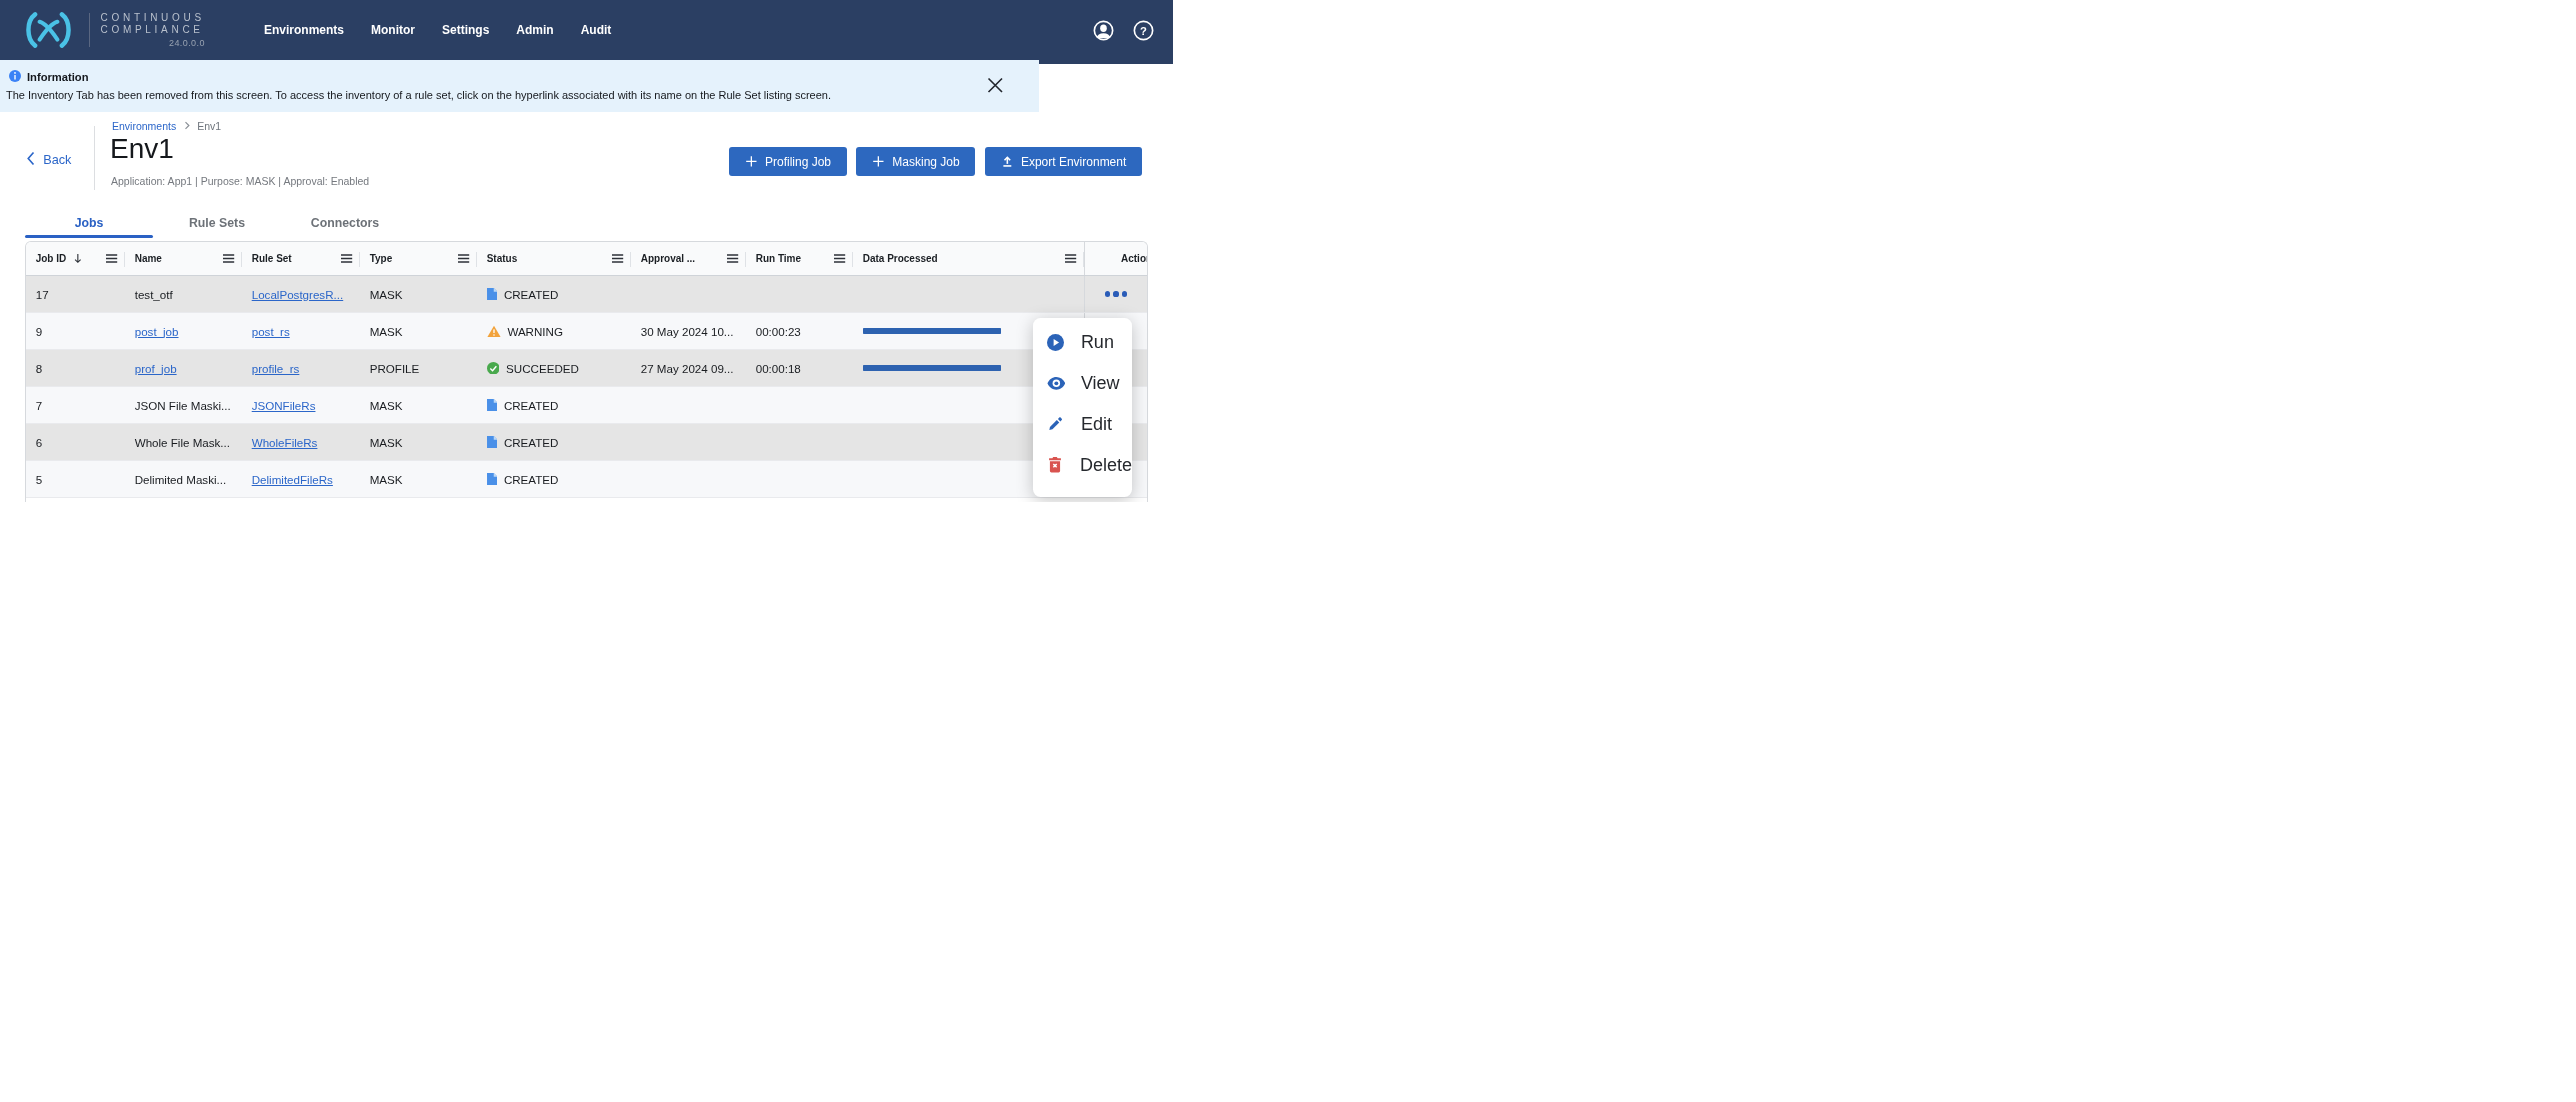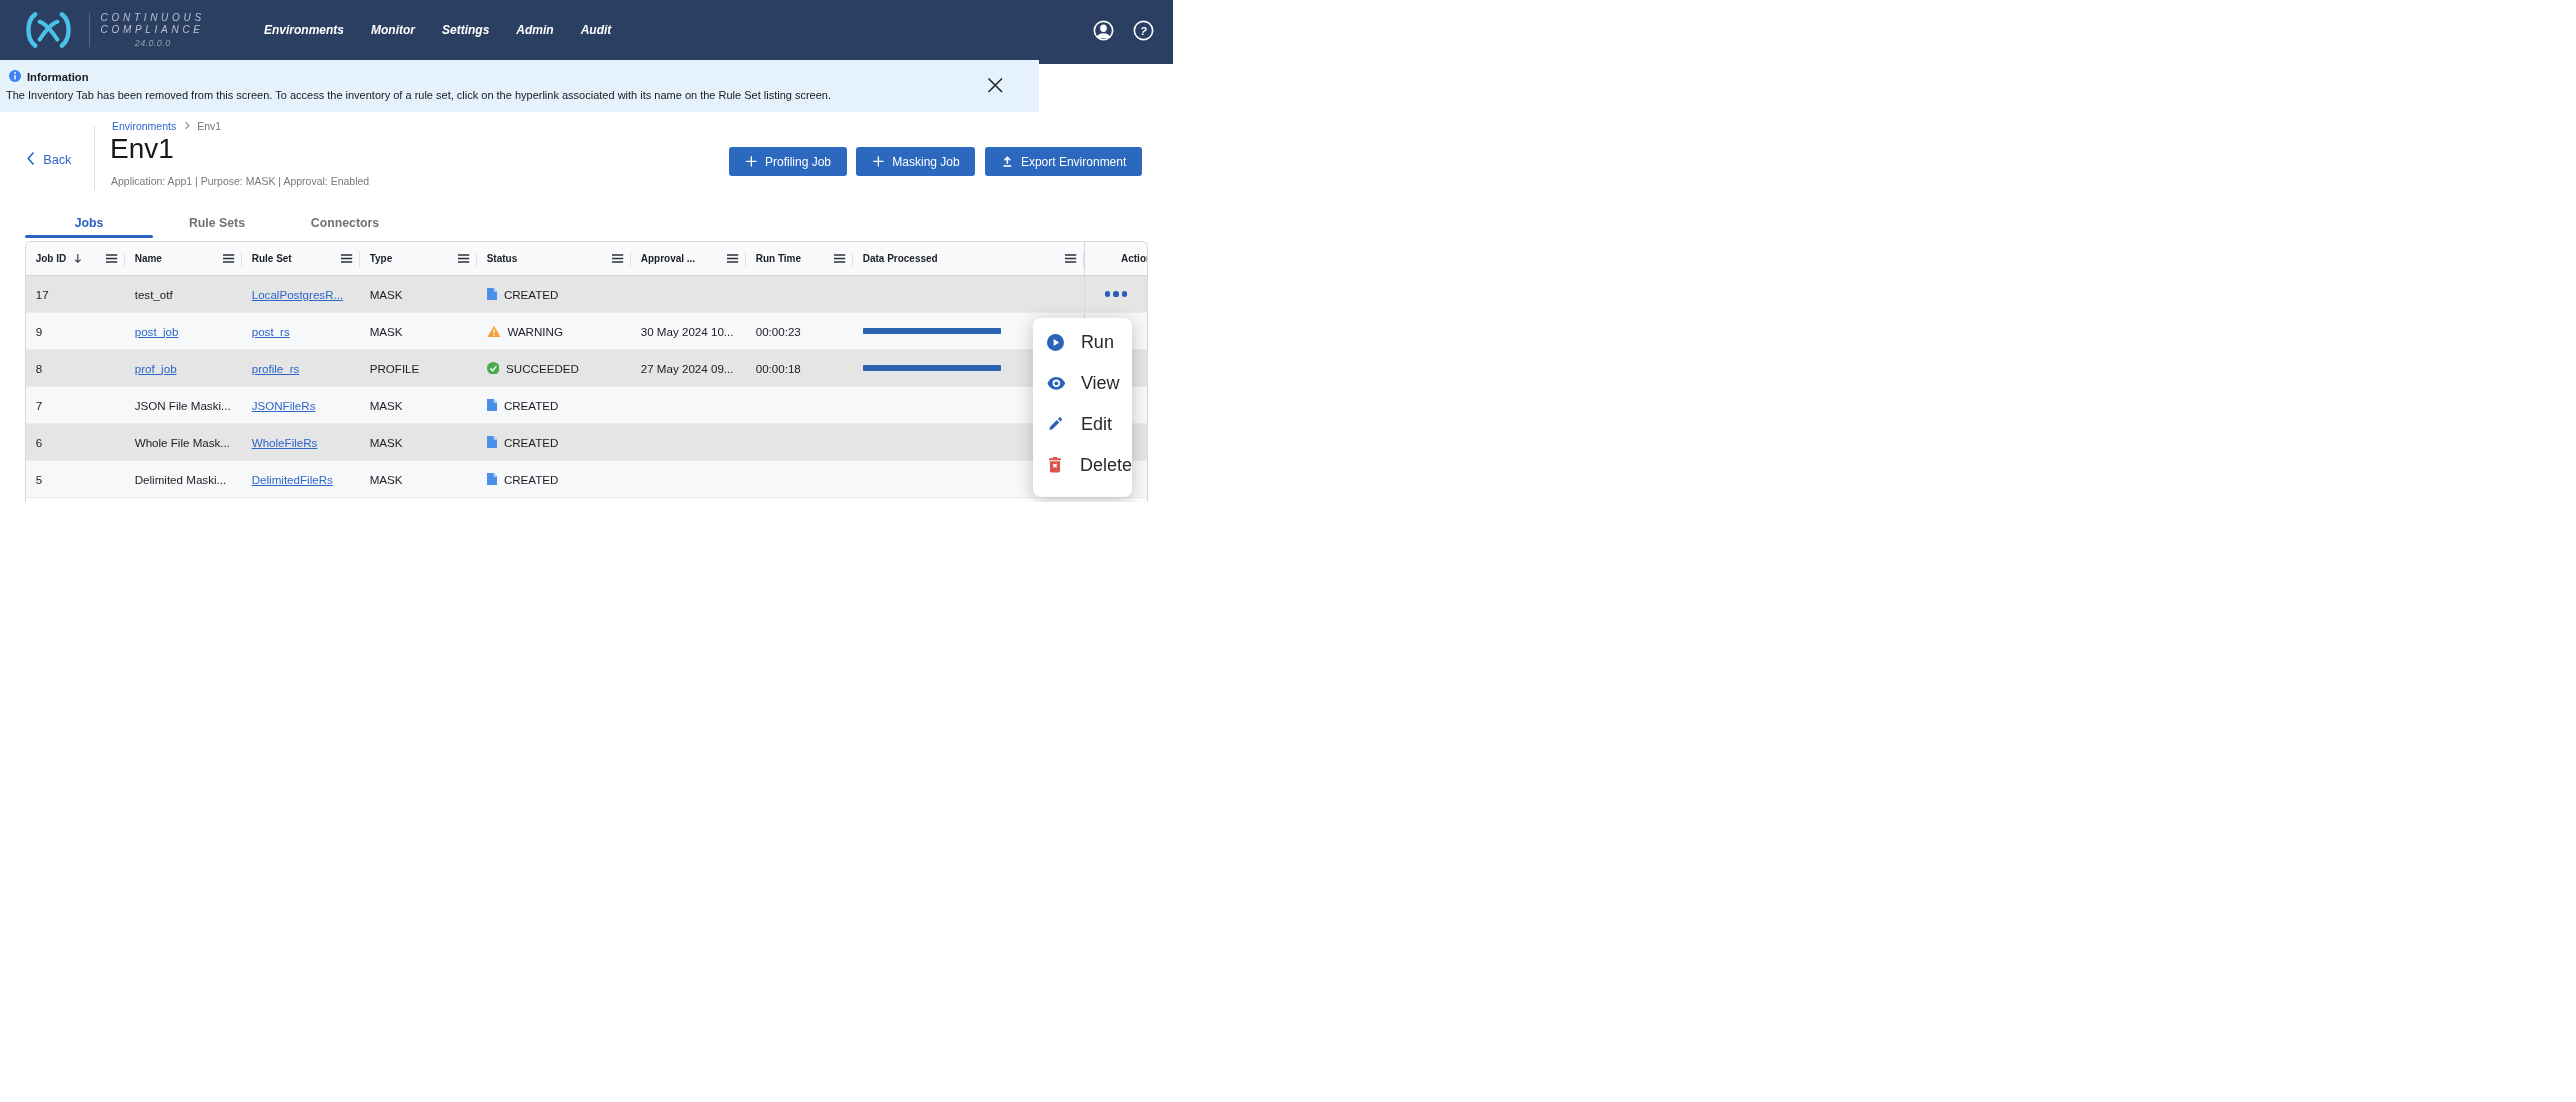--- a/index.html
+++ b/index.html
@@ -1,27 +1,27 @@
 <!DOCTYPE html>
 <html style="font-size:12px"><head>
 <meta charset="utf-8">
 <style>
   * { margin:0; padding:0; box-sizing:border-box; }
   html,body { width:1173px; height:502px; overflow:hidden; background:#fff;
               font-family:"Liberation Sans", sans-serif; }
   #app { position:relative; width:1173px; height:502px; background:#fff; }
 
   
-  .topbar { position:absolute; left:0; top:0; width:1173px; height:64px; background:#2b3f63;font-style:italic; }
+  .topbar { position:absolute; left:0; top:0; width:1173px; height:64px; background:#2b3f63; }
   .logo-area { position:absolute; left:21px; top:0; height:60px; display:flex; align-items:center; }
   .logo-mark { width:55px; height:36px; }
   .logo-divider { width:0.7px; height:34px; background:#5a6781; margin:0 11.2px 0 12.7px; }
   .brand { display:flex; flex-direction:column; }
   .brand-line { color:#b9c1cd; font-size:10px; letter-spacing:3.7px; font-weight:500; line-height:12px; white-space:nowrap; }
-  .brand-version { color:#98a2b1; font-size:9px; text-align:center; margin-top:2.2px; letter-spacing:0.4px; }
+  .brand-version { color:#98a2b1; font-size:9px; text-align:right; margin-top:2.2px; letter-spacing:0.4px; }
   .main-nav { position:absolute; left:264px; top:0; height:60px; display:flex; align-items:center; gap:27px; }
   .nav-item { color:#fff; font-size:12px; font-weight:700; cursor:pointer; white-space:nowrap; }
   .top-icons { position:absolute; right:18.7px; top:0; height:60px; display:flex; align-items:center; gap:19.4px; }
   .top-icon { width:21px; height:21px; cursor:pointer; }
 
   
   .banner { position:absolute; left:0; top:60px; width:1039px; height:52px; background:#e5f2fc; }
   .banner-title-row { position:absolute; left:9px; top:9.7px; display:flex; align-items:center; gap:6px; }
   .banner-title { font-size:11.2px; font-weight:700; color:#15181d; }
   .banner-msg { position:absolute; left:6px; top:29px; font-size:11px; color:#15181d; white-space:nowrap; }

